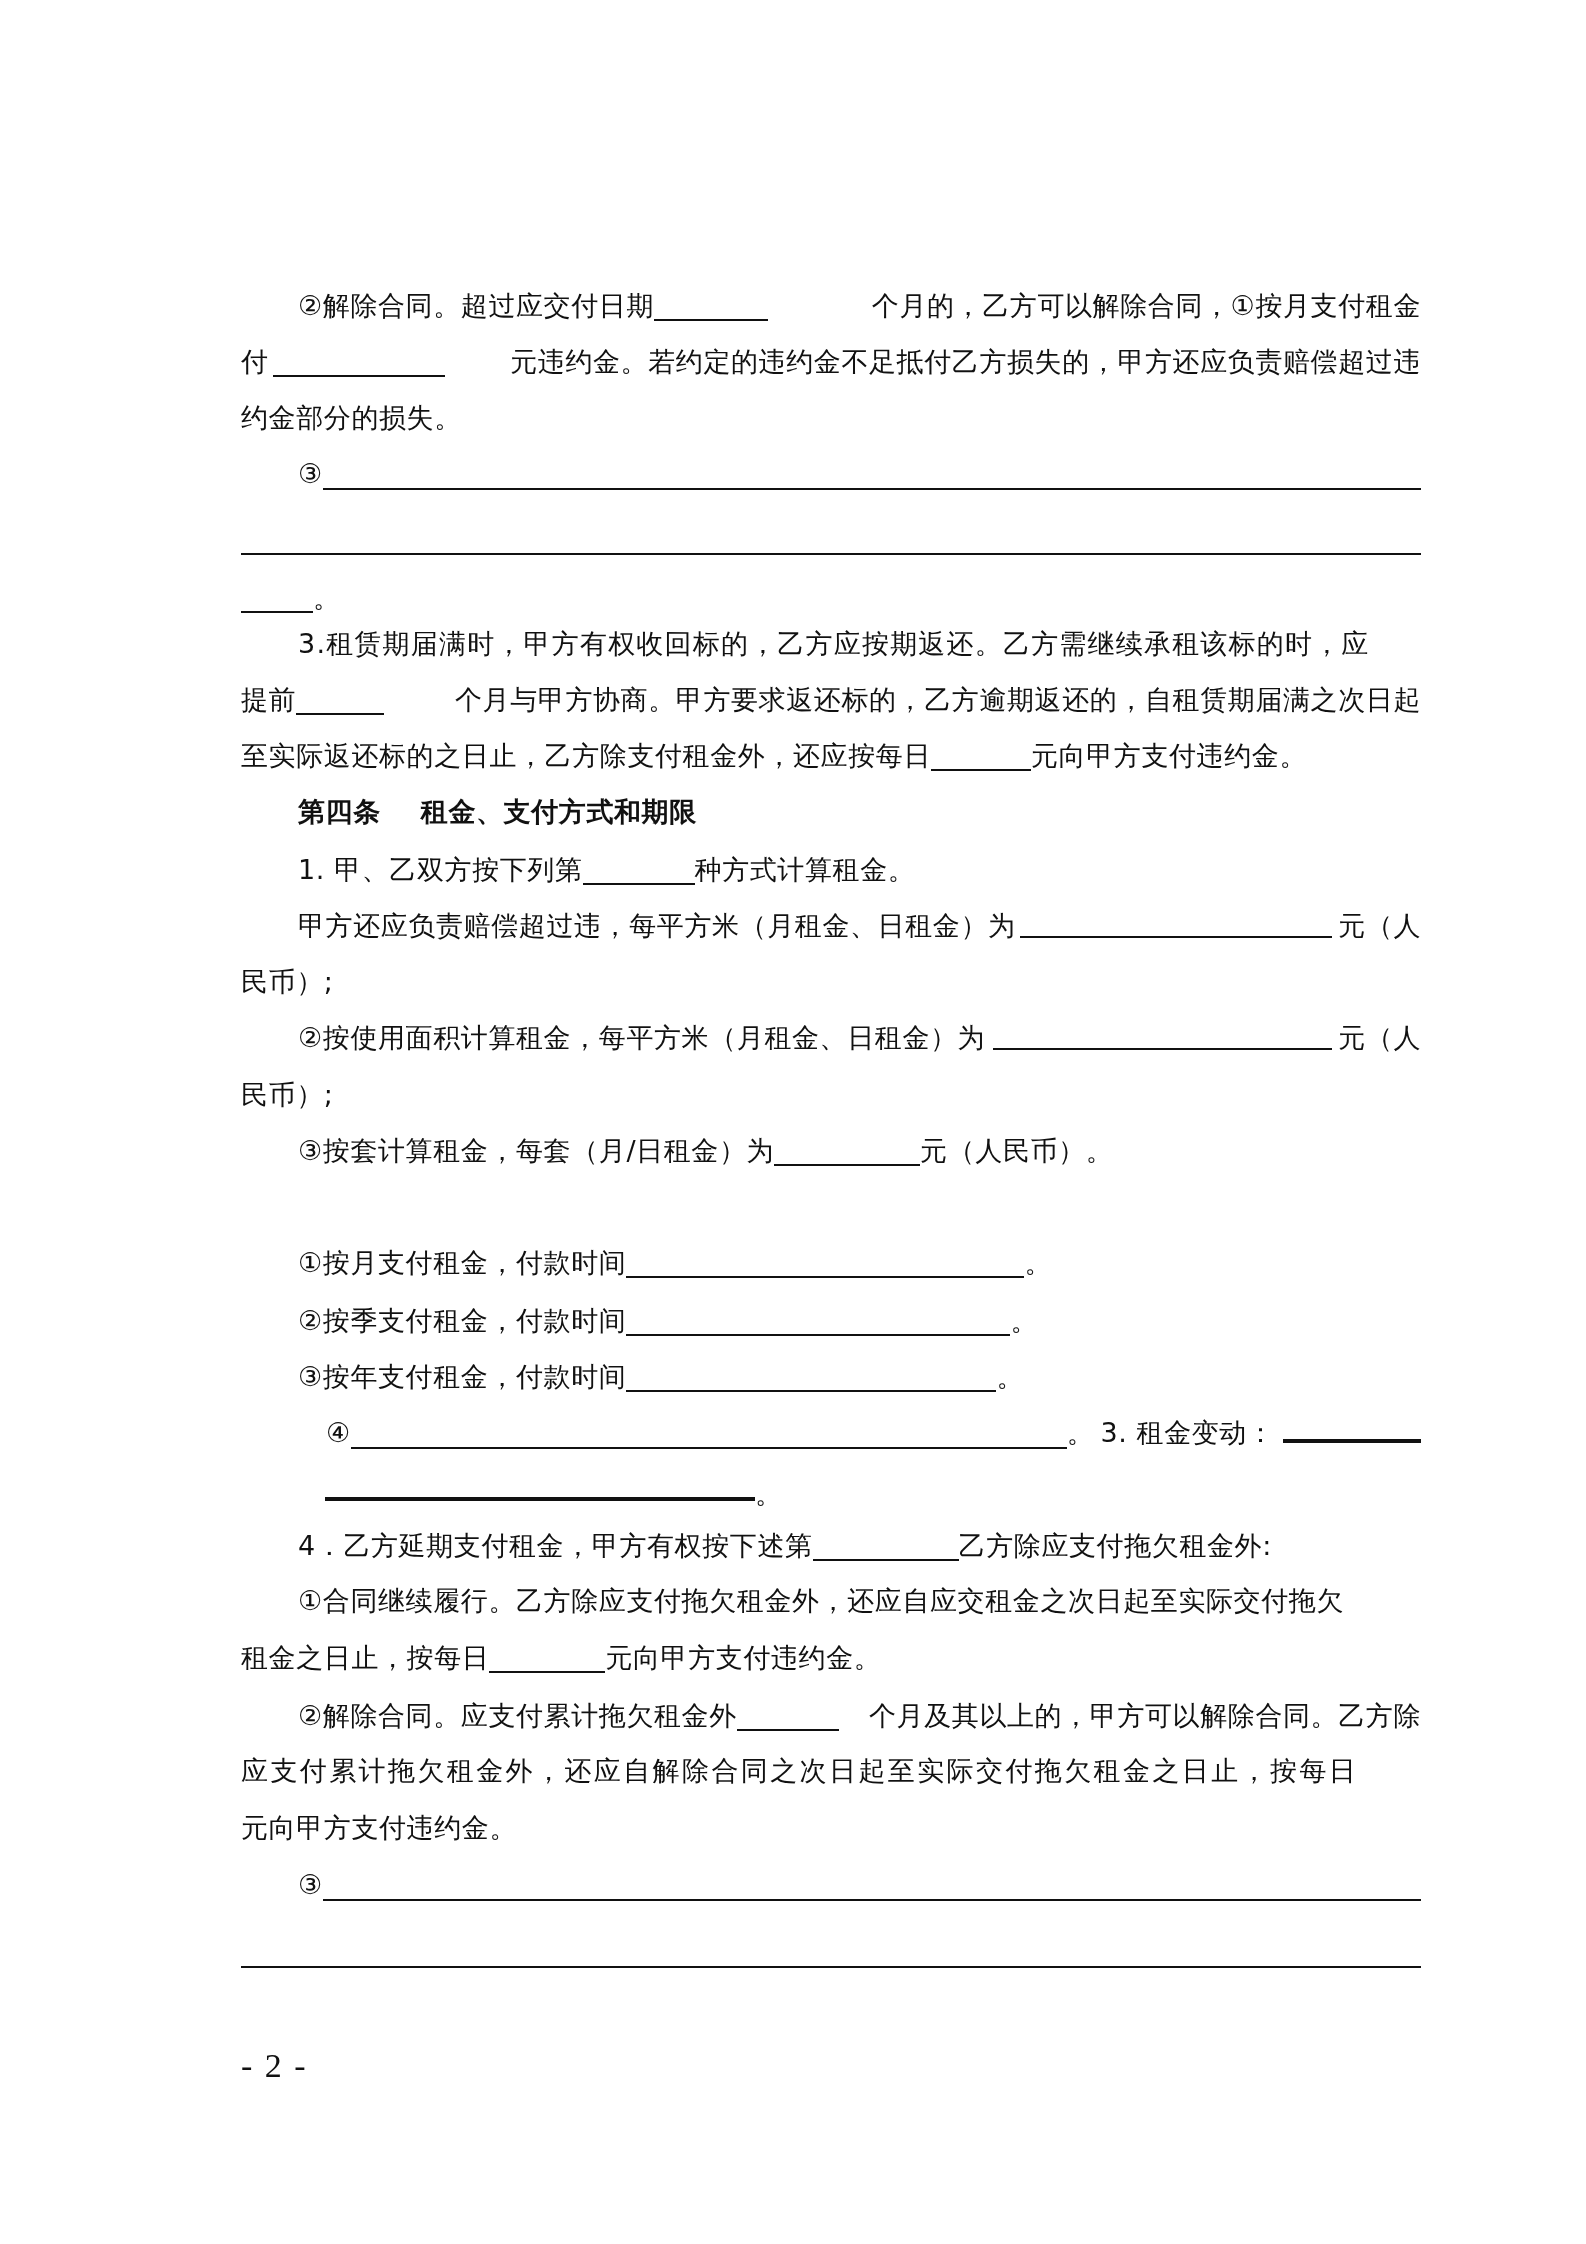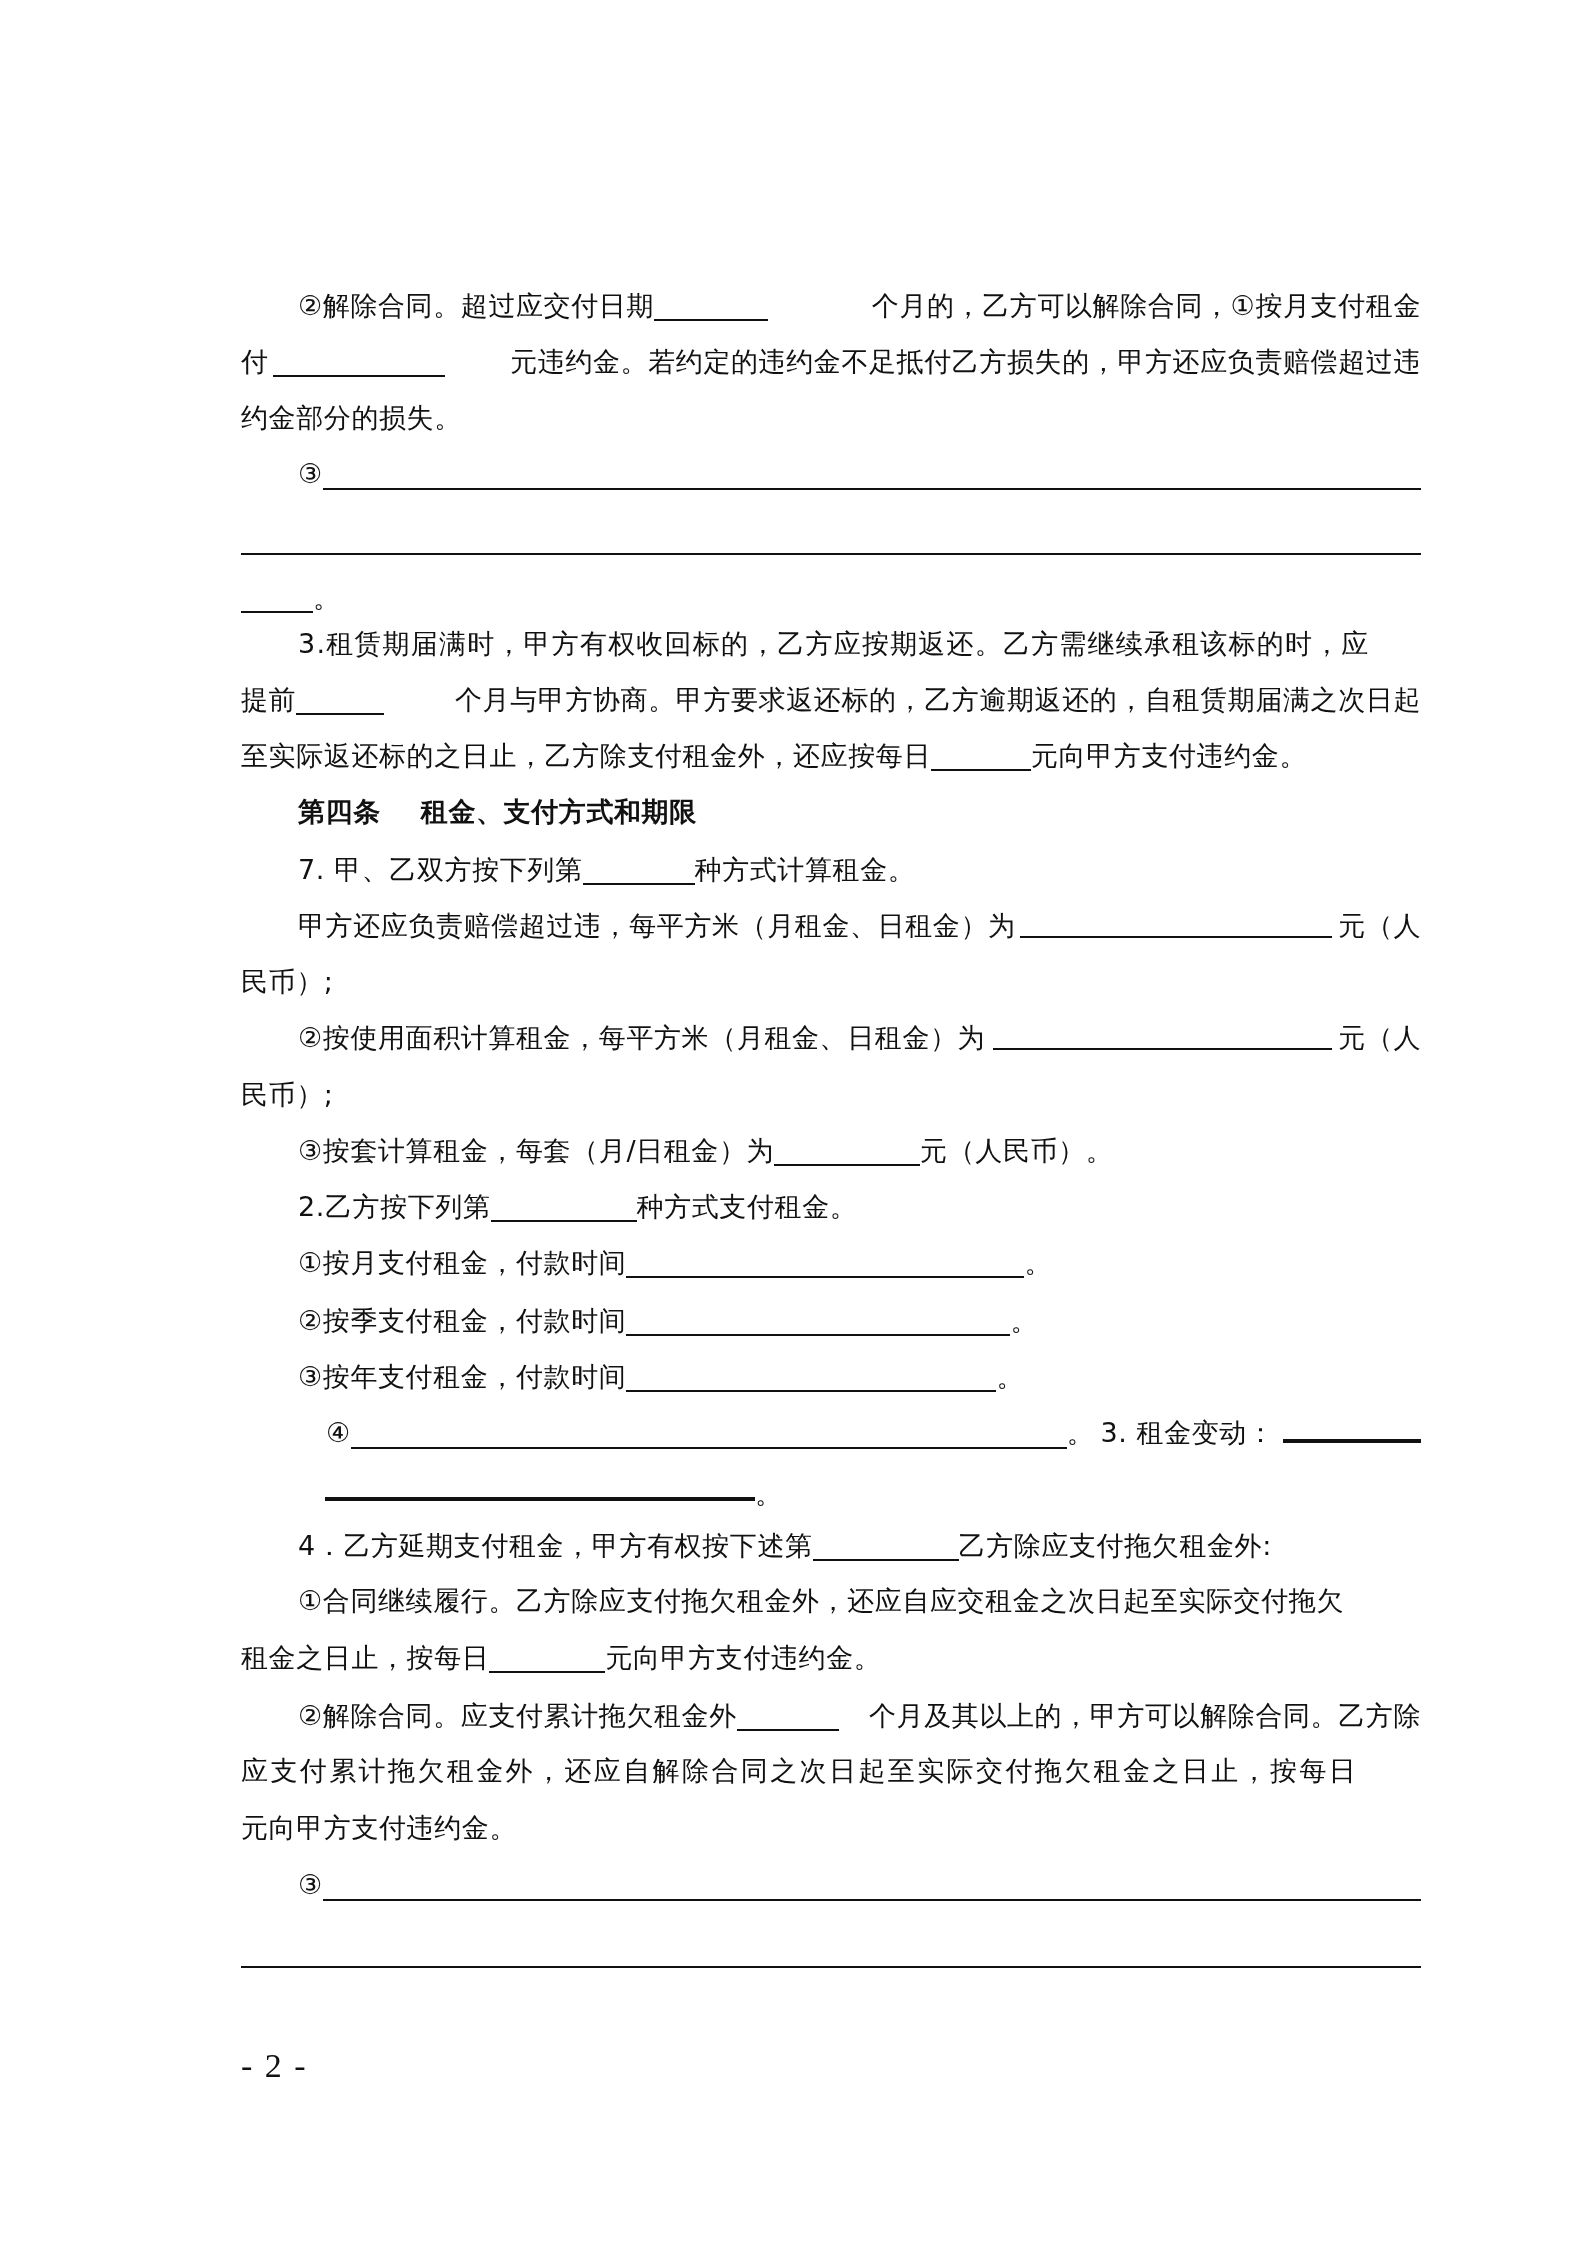--- a/index.html
+++ b/index.html
@@ -53,21 +53,21 @@
   </div>
   <div class="ln" style="top:736px">
     <span>至实际返还标的之日止，乙方除支付租金外，还应按每日</span><span class="b" style="width:100px"></span><span>元向甲方支付违约金。</span>
   </div>
 
   <div class="ln ind bold" style="top:792px">
     <span>第四条</span><span style="display:inline-block;width:40px"></span><span>租金、支付方式和期限</span>
   </div>
 
   <div class="ln ind" style="top:850px">
-    <span>7. 甲、乙双方按下列第</span><span class="b" style="width:112px"></span><span>种方式计算租金。</span>
+    <span>1. 甲、乙双方按下列第</span><span class="b" style="width:112px"></span><span>种方式计算租金。</span>
   </div>
   <div class="ln ind" style="top:906px;display:flex">
     <span>甲方还应负责赔偿超过违，每平方米（月租金、日租金）为</span>
       <span class="b fill" style="margin:0 6px 0 4px"></span>
       <span>元（人</span>
   </div>
   <div class="ln" style="top:962px">
     <span>民币）;</span>
   </div>
   <div class="ln ind" style="top:1018px;display:flex">
@@ -75,23 +75,20 @@
       <span class="b fill" style="margin:0 6px 0 8px"></span>
       <span>元（人</span>
   </div>
   <div class="ln" style="top:1075px">
     <span>民币）;</span>
   </div>
   <div class="ln ind" style="top:1131px">
     <span>③按套计算租金，每套（月/日租金）为</span><span class="b" style="width:146px"></span><span>元（人民币）。</span>
   </div>
 
-  <div class="ln ind" style="top:1187px">
-    <span>2.乙方按下列第</span><span class="b" style="width:146px"></span><span>种方式支付租金。</span>
-  </div>
   <div class="ln ind" style="top:1243px">
     <span>①按月支付租金，付款时间</span><span class="b" style="width:398px"></span><span>。</span>
   </div>
   <div class="ln ind" style="top:1357px">
     <span>③按年支付租金，付款时间</span><span class="b" style="width:370px"></span><span>。</span>
   </div>
   <div class="ln ind" style="top:1301px">
     <span>②按季支付租金，付款时间</span><span class="b" style="width:384px"></span><span>。</span>
   </div>
   <div class="ln" style="top:1413px;padding-left:85px;box-sizing:border-box;display:flex">

